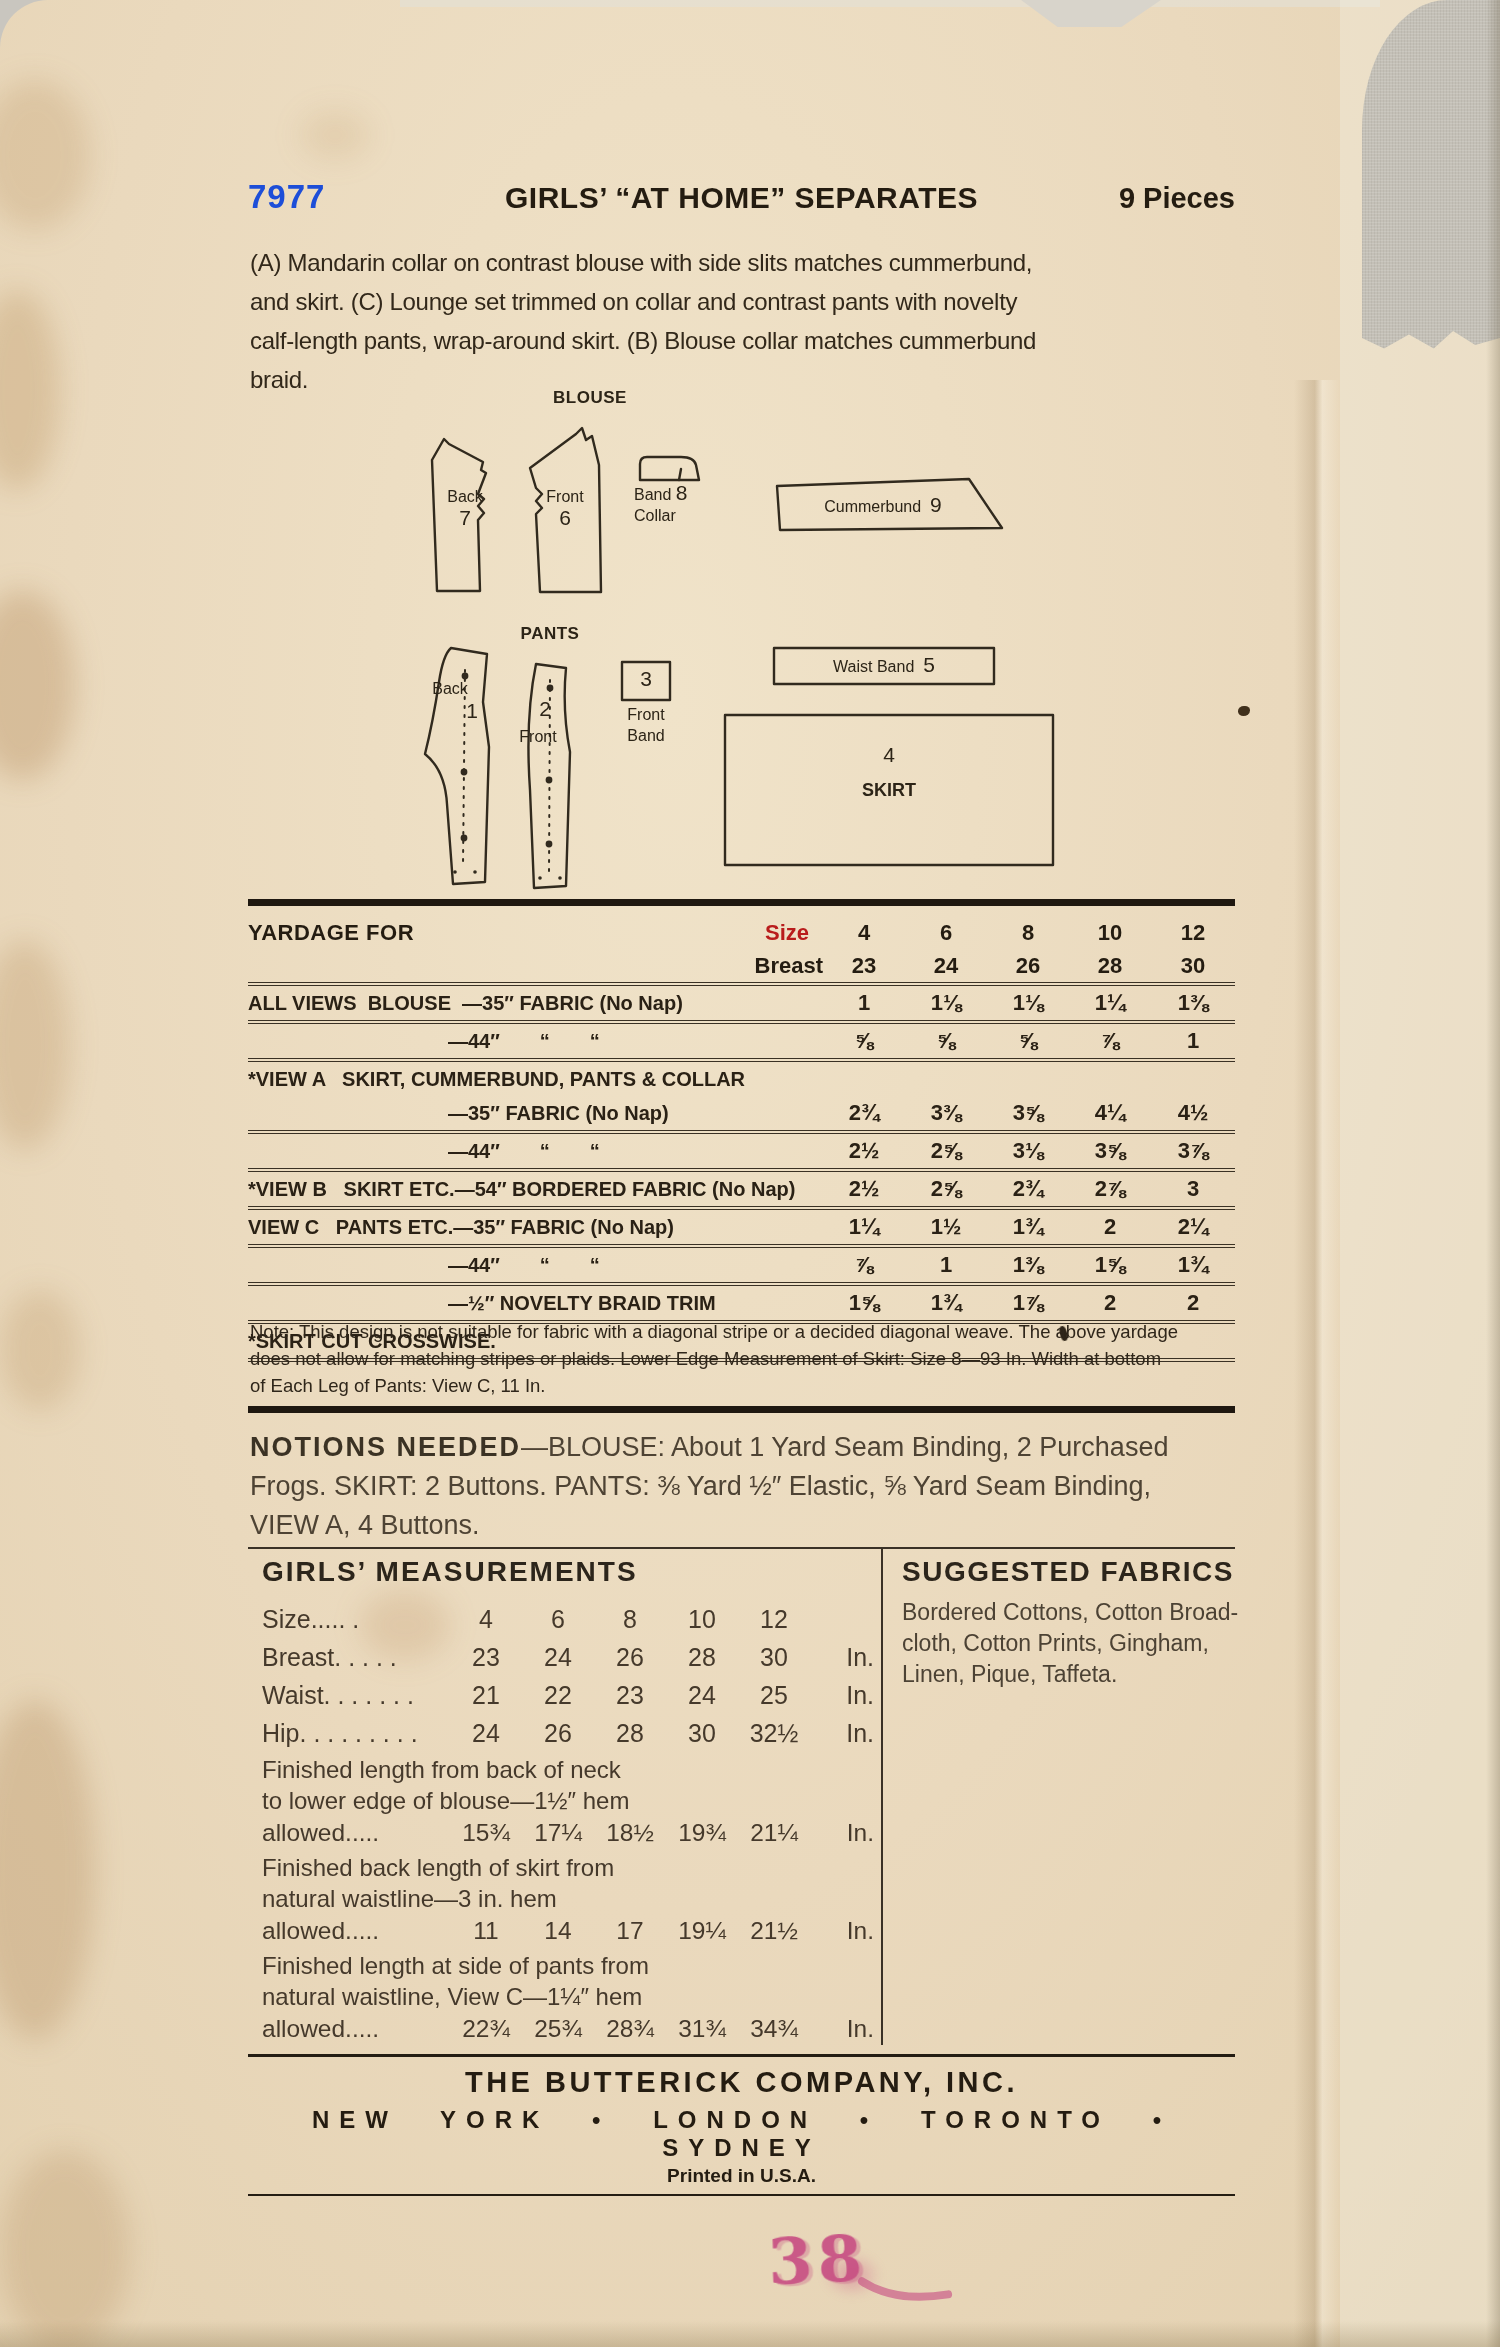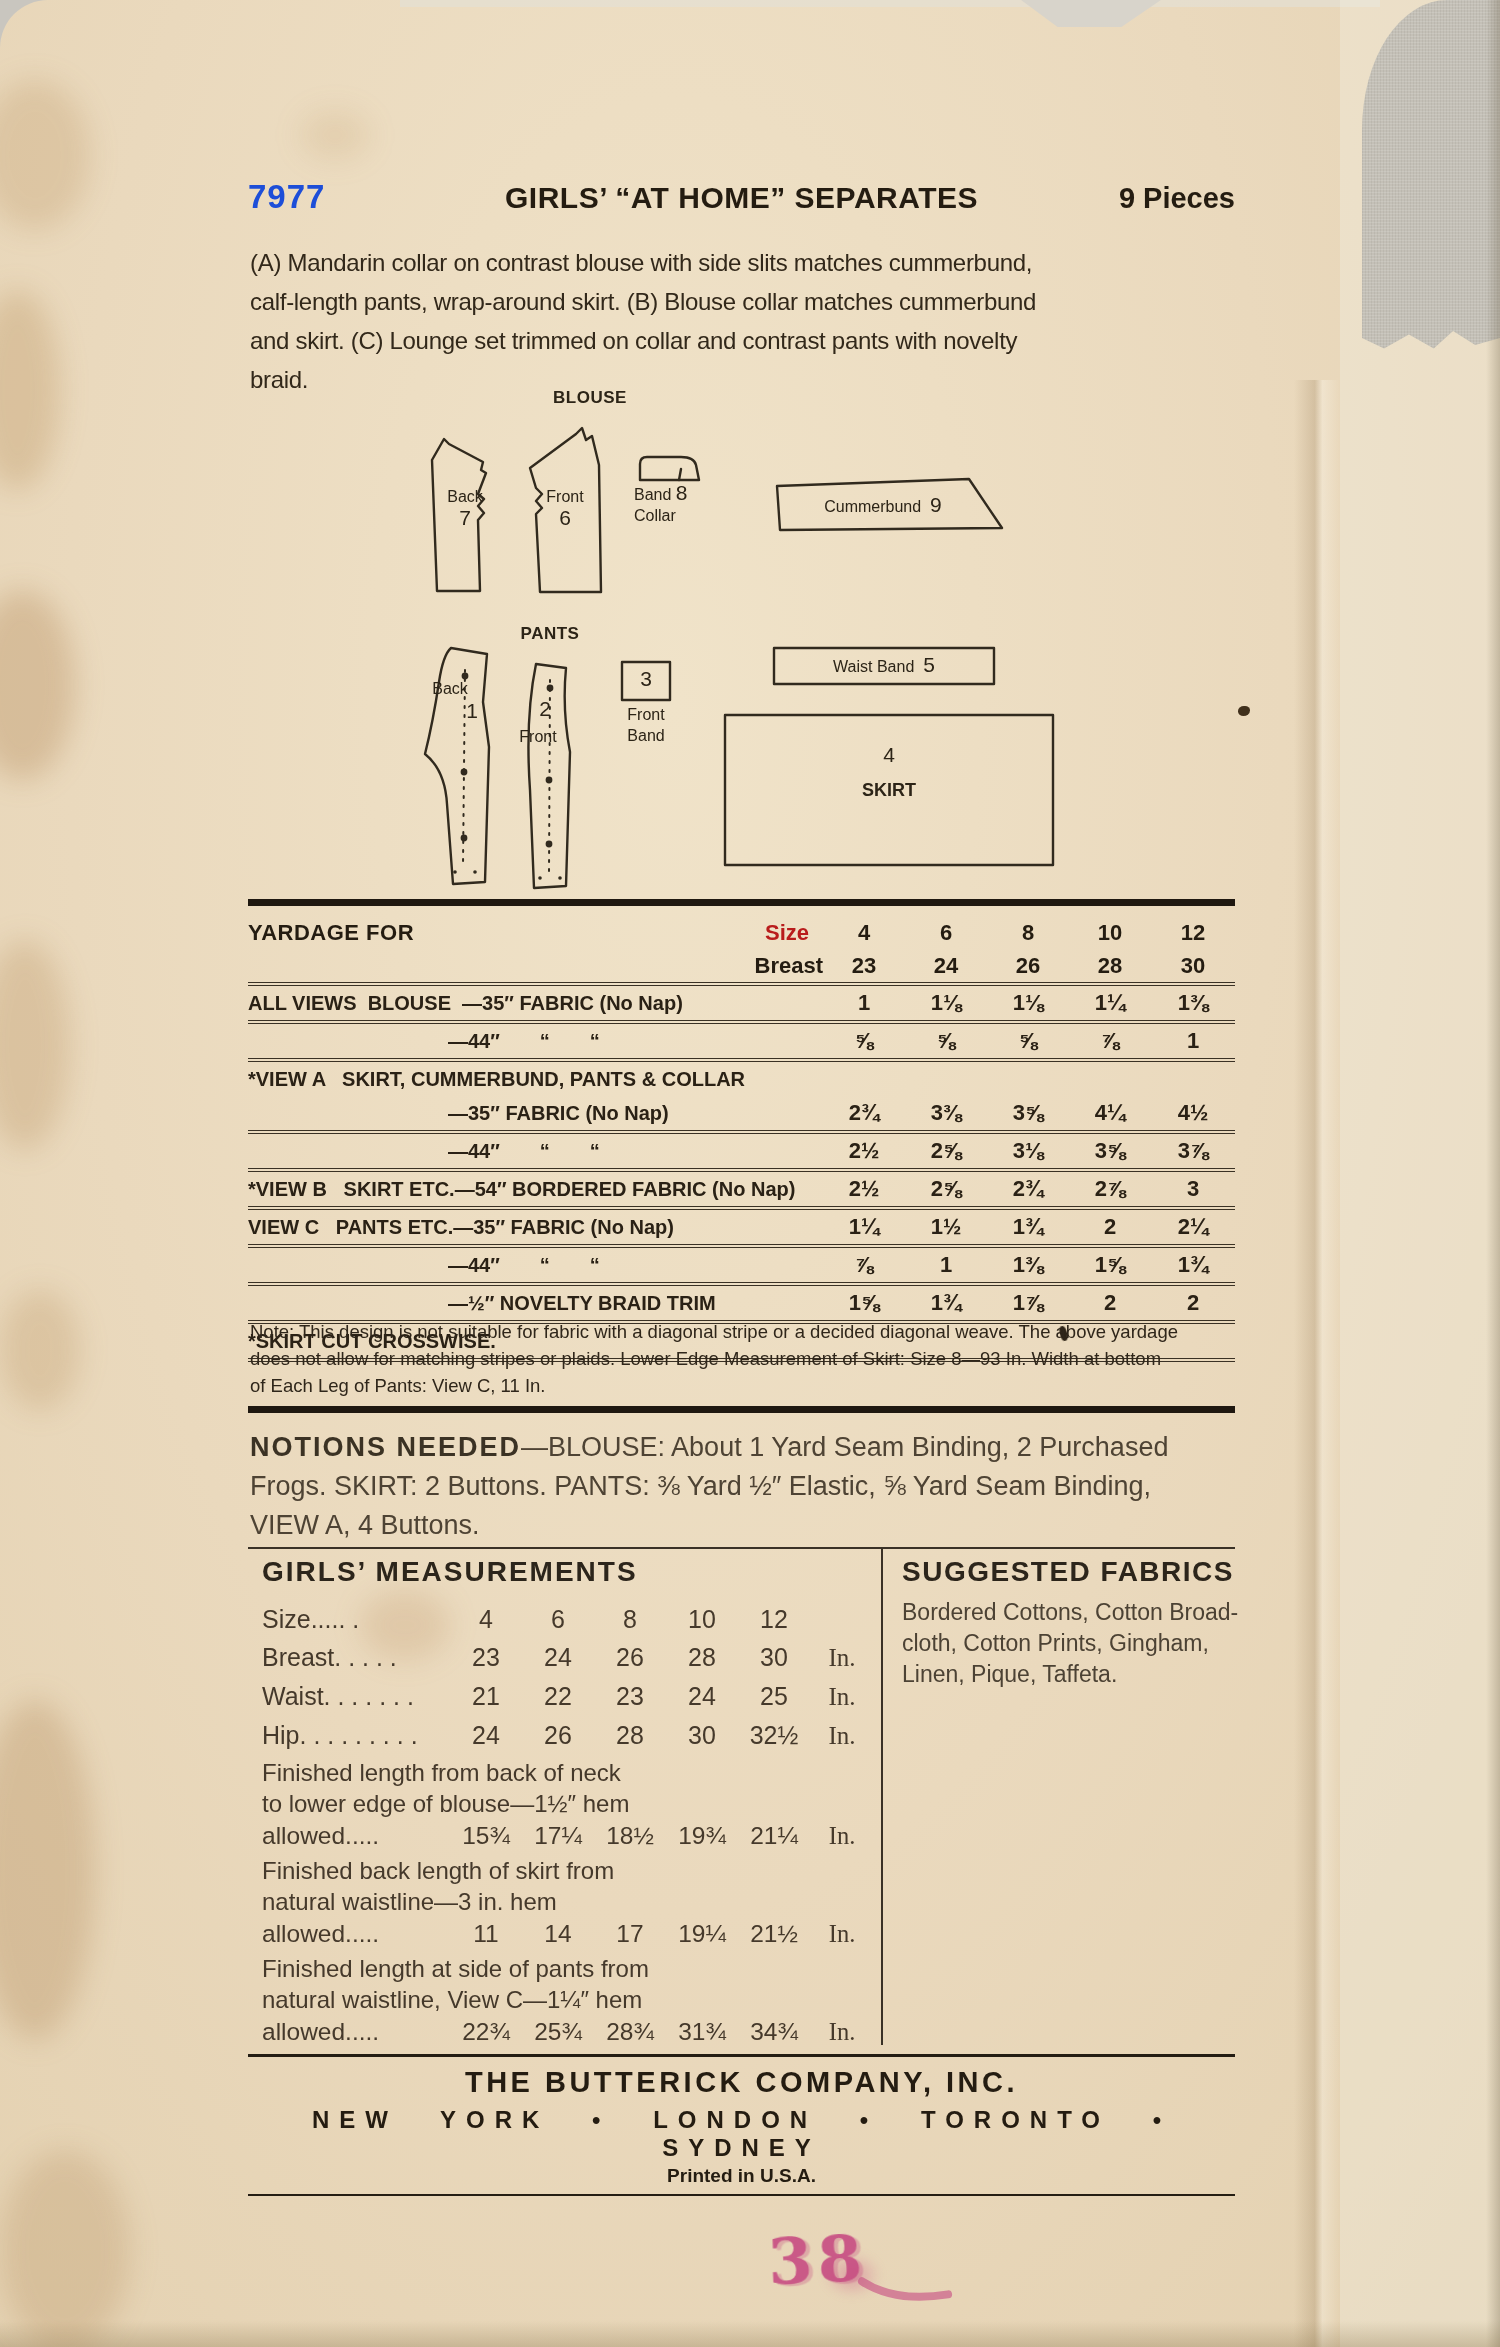--- a/index.html
+++ b/index.html
@@ -78,21 +78,21 @@
   .rule-mid{position:absolute;left:248px;top:1547px;width:987px;height:2px;background:#3a3126;}
   .vdivider{position:absolute;left:881px;top:1549px;width:2px;height:496px;background:#3a3126;}
 
   
   .meas-col{position:absolute;left:262px;top:1556px;width:622px;}
   .m-title{font-size:28px;font-weight:700;letter-spacing:2px;color:#2c251b;}
   .m-rows{margin-top:12px;}
   .m-grid{display:flex;align-items:baseline;line-height:38px;font-size:25px;color:#45392b;}
   .m-label{width:188px;white-space:pre;}
   .m-val{width:72px;text-align:center;}
-  .m-unit{width:64px;text-align:center;font-family:Liberation Serif, serif;}
+  .m-unit{width:64px;text-align:right;}
   .len-block{margin-top:2px;}
   .len-line{font-size:24px;line-height:31px;color:#45392b;white-space:nowrap;}
   .len-block .m-grid{line-height:33px;margin-bottom:3px;font-size:24.5px;}
 
   
   .fab-col{position:absolute;left:902px;top:1556px;width:336px;}
   .f-title{font-size:28px;font-weight:700;letter-spacing:1.5px;color:#2c251b;}
   .f-body{margin-top:9px;font-size:23px;line-height:31px;color:#4c4234;}
   .f-body div{white-space:nowrap;}
 
@@ -140,22 +140,22 @@
   <div class="speck" style="left:1060px;top:1326px;width:7px;height:15px;background:#2e2417;transform:rotate(-14deg);border-radius:40%;"></div>
 
   <div class="header">
     <span class="pat-num">7977</span>
     <span class="pat-title">GIRLS’ “AT HOME” SEPARATES</span>
     <span class="pat-pieces">9 Pieces</span>
   </div>
 
   <div class="description">
     <div>(A) Mandarin collar on contrast blouse with side slits matches cummerbund,</div>
+    <div>and skirt. (C) Lounge set trimmed on collar and contrast pants with novelty</div>
     <div>calf-length pants, wrap-around skirt. (B) Blouse collar matches cummerbund</div>
-    <div>and skirt. (C) Lounge set trimmed on collar and contrast pants with novelty</div>
     <div>braid.</div>
   </div>
 
   <div class="dsec-label" style="left:545px;top:388px;width:90px;text-align:center;">BLOUSE</div>
 
   <div class="piece" style="left:428px;top:424px;">
     <svg width="78" height="170" viewBox="0 0 78 170">
       <path d="M9,167 L4,36 L16,15 L21,20 L55,38 L53,46 L58,49 L50,70 l6,5 l-6,7 l6,7 l-6,7 L52,167 Z"></path>
     </svg>
   </div>

